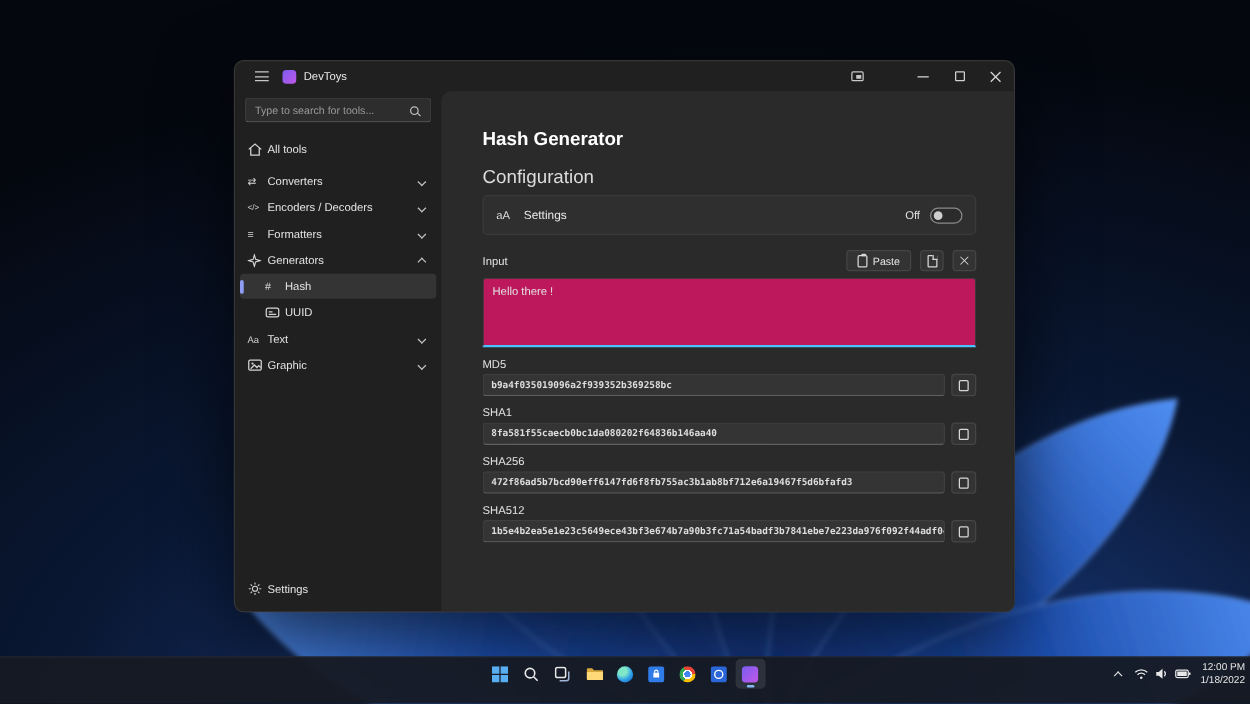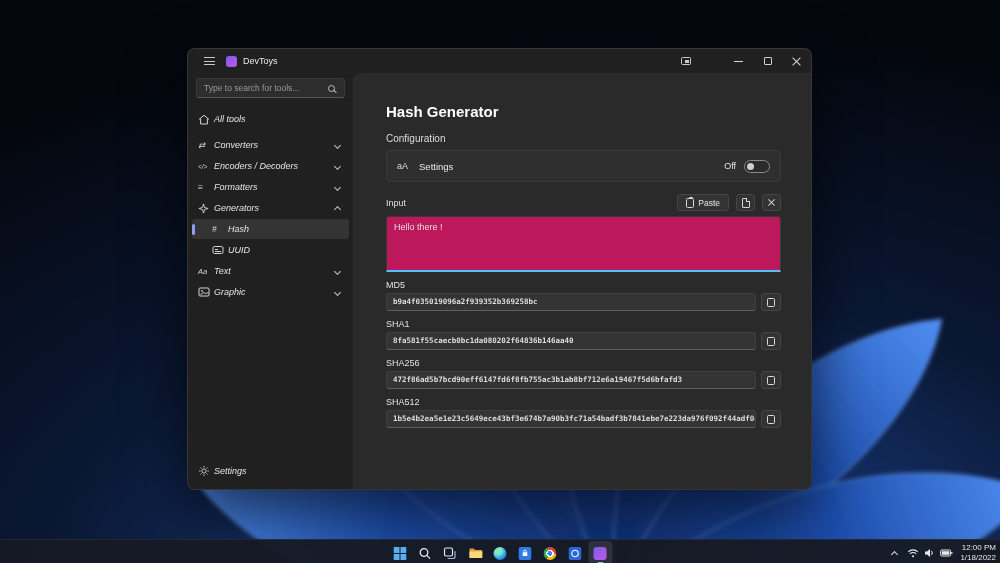--- a/index.html
+++ b/index.html
@@ -42,38 +42,38 @@
   .searchbox { margin:5px 8px 0 8px; height:20px; background:#2d2d2d; border:1px solid #3a3a3a;
                border-bottom-color:#565656; border-radius:3px; display:flex; align-items:center; }
   .searchbox input { flex:1; min-width:0; border:none; background:transparent; outline:none;
                      color:#dddddd; font-size:8.5px; padding:0 4px 0 7px; font-family:"Liberation Sans",sans-serif; }
   .searchbox input::placeholder { color:#9a9a9a; }
   .mag { width:7px; height:7px; border:1px solid #bdbdbd; border-radius:50%; position:relative; margin-right:9px; flex:0 0 auto; }
   .mag::after { content:''; position:absolute; width:4px; height:1px; background:#bdbdbd;
                 right:-3px; bottom:-1px; transform:rotate(45deg); }
   .nav { margin-top:5px; flex:1; }
   .srow { position:relative; height:20px; margin:1px 4px; padding:0 6px; border-radius:3px;
-          display:flex; align-items:center; cursor:pointer;font-style:italic; }
+          display:flex; align-items:center; cursor:pointer; }
   .srow.sep { margin-top:6px; }
   .srow.selected { background:#343434; }
   .sel-bar { position:absolute; left:0; top:4.5px; width:2.5px; height:11px; border-radius:2px; background:#8f9ef4; }
   .s-ic { width:16px; flex:0 0 16px; display:flex; align-items:center; color:#d4d4d4; font-size:8px; }
   .s-glyph { font-size:8.5px; color:#d4d4d4; }
   .s-label { font-size:9px; color:#e4e4e4; white-space:nowrap; }
   .s-sp { flex:1; }
   .chev { display:inline-block; width:5px; height:5px; border-right:1px solid #c4c4c4;
           border-bottom:1px solid #c4c4c4; transform:rotate(45deg); margin-right:3px; }
   .chev.up { transform:rotate(-135deg); margin-top:3px; }
   .child { padding-left:20px; }
   .settings-row { margin:0 4px; }
 
   
   .main { flex:1; background:#2a2a2a; border-top-left-radius:8px; padding:30px 30px 0 33px; overflow:hidden; }
   .page-title { font-size:15px; font-weight:600; color:#ffffff; }
-  .sec-label { margin:13px 0 6px; font-size:10px; color:#dcdcdc; }
+  .sec-label { margin:13px 0 6px; font-size:15px; color:#dcdcdc; }
   .card { height:32px; background:#2f2f2f; border:1px solid #3a3a3a; border-radius:4px;
           display:flex; align-items:center; padding:0 10px; }
   .aA { font-size:9px; color:#dadada; margin-right:11px; }
   .card-label { font-size:9.5px; color:#eaeaea; }
   .csp { flex:1; }
   .toggle-state { font-size:9px; color:#e0e0e0; margin-right:8px; }
   .toggle { width:26px; height:13px; border:1px solid #8a8a8a; border-radius:7px; position:relative;
             background:#2b2b2b; cursor:pointer; }
   .knob { position:absolute; left:2px; top:2px; width:7px; height:7px; border-radius:50%; background:#cfcfcf; }
 
@@ -100,21 +100,21 @@
   .hash-field { flex:1; height:18px; line-height:16px; background:#343434; border:1px solid #3f3f3f;
                 border-bottom-color:#5f5f5f; border-radius:3px; padding:0 6px; color:#dedede;
                 font-family:"DejaVu Sans Mono", monospace; font-size:7.5px; white-space:nowrap;
                 overflow:hidden; }
   .copy-btn { width:20px; height:18px; margin-left:5px; flex:0 0 20px; }
   .copy-ic { width:8px; height:9px; border:1px solid #d8d8d8; border-radius:1.5px; position:relative; background:#333333; }
   .copy-ic::before { content:''; position:absolute; top:-3px; left:2.5px; width:8px; height:9px;
                      border:1px solid #d8d8d8; border-radius:1.5px; z-index:-1; }
 
   
-  .taskbar { position:absolute; left:0; right:0; bottom:0; height:24px;
+  .taskbar { position:absolute; left:0; right:0; bottom:0; height:38px;
              background:rgba(22,26,35,.96); border-top:1px solid rgba(255,255,255,.06); }
   .task-center { position:absolute; left:50%; top:0; transform:translateX(-50%); height:26px;
                  display:flex; align-items:center; }
   .tbtn { position:relative; width:24px; height:24px; margin:0 .5px; border:none; background:none;
           border-radius:4px; display:flex; align-items:center; justify-content:center; cursor:pointer; }
   .tbtn.active { background:rgba(255,255,255,.10); }
   .tbtn.active::after { content:''; position:absolute; bottom:1px; left:50%; transform:translateX(-50%);
                         width:6px; height:2px; border-radius:1px; background:#86b8f2; }
   .edge-ic { width:13px; height:13px; border-radius:50%;
              background:radial-gradient(circle at 35% 30%, #7ee8c8 0 28%, #2fa0e8 58%, #1553b8 100%); }

